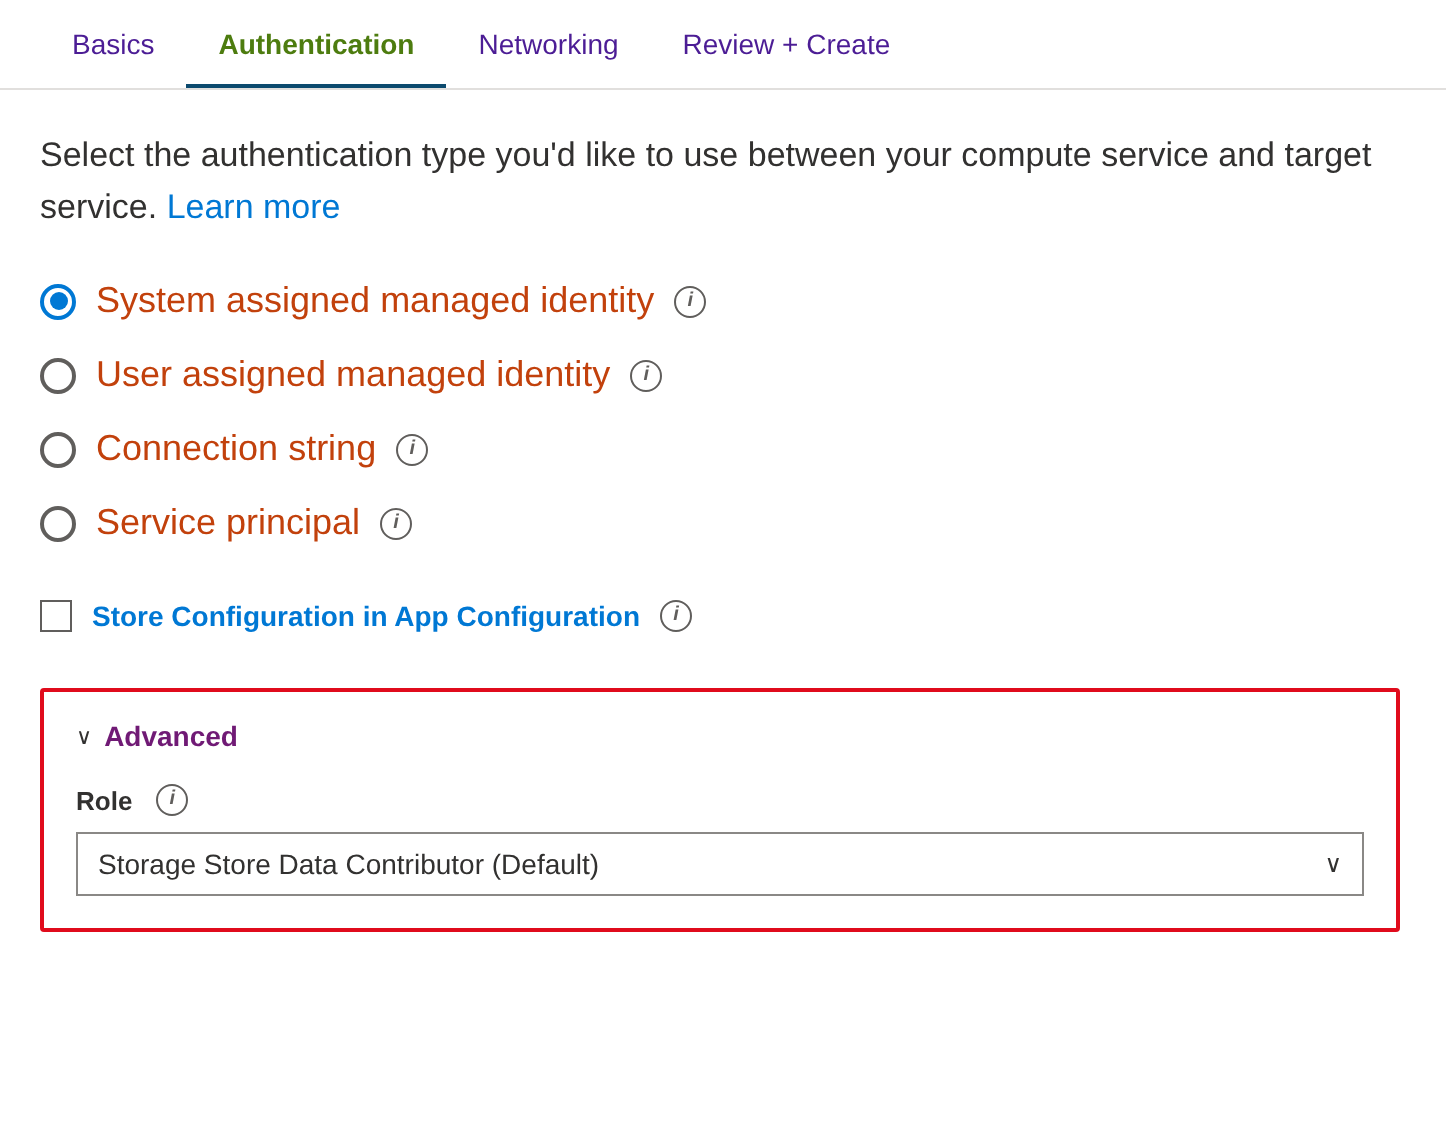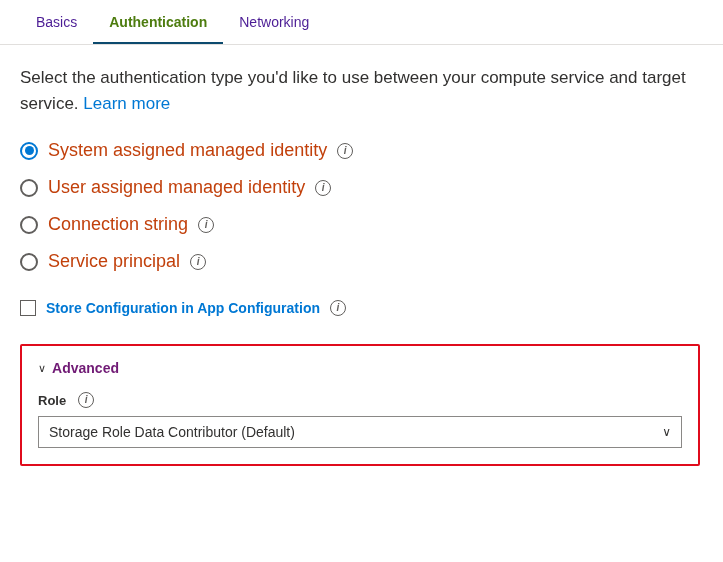--- a/index.html
+++ b/index.html
@@ -187,20 +187,21 @@
       color: #323130;
     }
   </style>
 </head>
 <body>
 
 <nav class="nav-tabs">
 <div class="nav-tab">Basics</div>
     <div class="nav-tab active">Authentication</div>
     <div class="nav-tab">Networking</div>
+    <div class="nav-tab">Review + Create</div>
   </nav>
 
 <main class="content">
 
   <p class="description">
     <span>Select the authentication type you'd like to use between your compute service and target service.</span>
     <a href="#">Learn more</a>
   </p>
 
   <div class="radio-group">
@@ -239,18 +240,18 @@
       <span class="chevron-icon">∨</span>
       <span class="advanced-title">Advanced</span>
     </div>
 
     <div class="field-label">
       <span>Role</span>
       <span class="info-icon">i</span>
     </div>
 
     <div class="dropdown">
-      <span class="dropdown-value">Storage Role Data Contributor (Default)</span>
+      <span class="dropdown-value">Storage Store Data Contributor (Default)</span>
       <span class="dropdown-chevron">∨</span>
     </div>
   </div>
 
 </main>
 
 </body></html>

